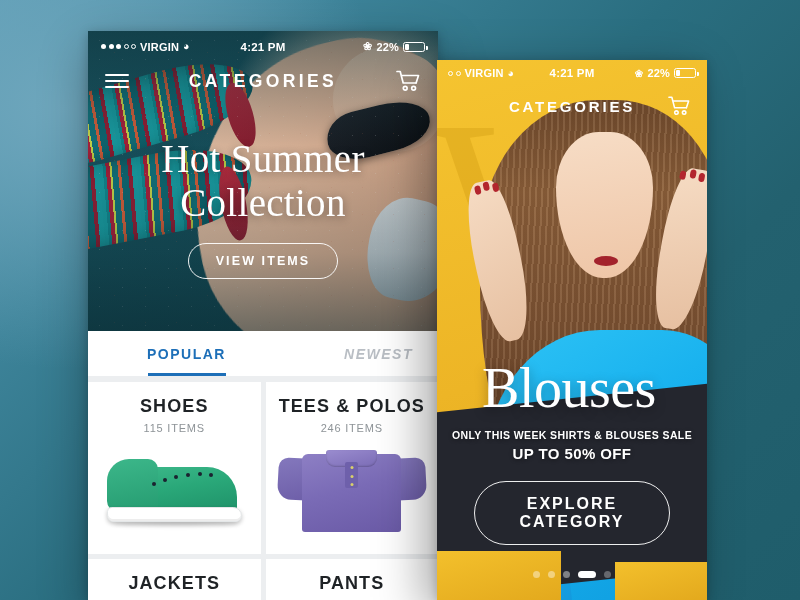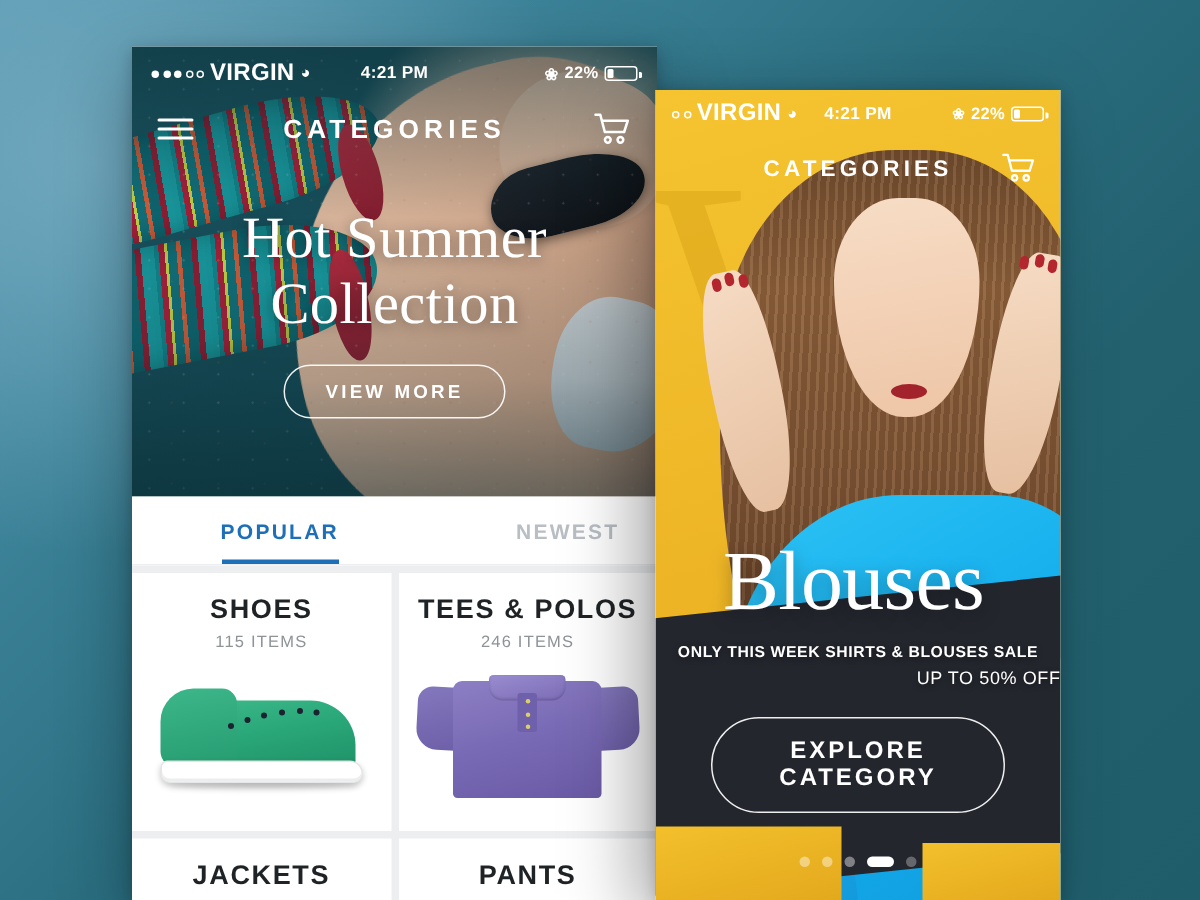--- a/index.html
+++ b/index.html
@@ -54,21 +54,21 @@
     font-size: 11px;
     font-weight: bold;
     letter-spacing: .2px;
     color: #ffffff;
     z-index: 6;
   }
   .sb-left { display: flex; align-items: center; gap: 4px; }
   .sb-dots { display: flex; gap: 2.5px; align-items: center; }
   .sb-dot { width: 5px; height: 5px; border-radius: 50%; background: #fff; }
   .sb-dot.hollow { background: transparent; border: 1px solid #fff; width: 5px; height: 5px; }
-  .sb-carrier { font-size: 16px; font-weight: bold; }
+  .sb-carrier { font-size: 11px; font-weight: bold; }
   .sb-wifi { font-size: 11px; line-height: 1; }
   .sb-center {
     position: absolute; left: 0; right: 0; text-align: center;
     font-size: 11.5px; font-weight: bold; pointer-events: none;
   }
   .sb-right { margin-left: auto; display: flex; align-items: center; gap: 4px; }
   .sb-batt {
     width: 22px; height: 10px; border: 1px solid #fff; border-radius: 2.5px;
     position: relative; display: inline-block;
   }
@@ -236,21 +236,21 @@
     position: relative;
     height: 100%;
     display: flex; align-items: center; justify-content: center;
   }
   .tab.active { color: #1d6fb8; }
   .tab.active::after {
     content: ""; position: absolute; left: 50%; transform: translateX(-50%);
     bottom: 0; width: 78px; height: 3px; background: #1d6fb8;
   }
   #tab-all { margin-left: -34px; }
-  #tab-newest { margin-right: -34px; }
+  #tab-newest { margin-right: -34px; font-style: italic; }
 
   
   #product-grid {
     display: grid;
     grid-template-columns: 1fr 1fr;
     gap: 5px;
     padding: 5px 0 0 0;
     background: #eceef0;
   }
   .product-card {
@@ -421,24 +421,23 @@
     text-shadow: 0 3px 12px rgba(0,0,0,.35);
     letter-spacing: -.5px;
     margin-left: -6px;
   }
   .sale-line1 {
     margin-top: 13px; font-size: 10.5px; font-weight: bold;
     letter-spacing: .4px; color: #ffffff;
     text-shadow: 0 1px 4px rgba(0,0,0,.45);
   }
   .sale-line2 {
-    margin-top: 4px; font-size: 12px; font-weight: normal;
+    margin-top: 4px; font-size: 15px; font-weight: bold;
     letter-spacing: .4px; color: #ffffff;
     text-shadow: 0 1px 4px rgba(0,0,0,.45);
-    text-align: right;
   }
   #explore-category-button {
     display: block; margin: 19px auto 0;
     width: 196px; padding: 13px 0; font-size: 16px;
     letter-spacing: 2px;
   }
   #pagination-dots {
     position: absolute; left: 0; right: 0; bottom: 22px;
     display: flex; justify-content: center; align-items: center; gap: 8px;
     z-index: 8;
@@ -505,21 +504,21 @@
             <path d="M7 6.5h16.5l-2.4 7.5"></path>
             <circle cx="10.2" cy="19.2" r="1.9"></circle>
             <circle cx="18.6" cy="19.2" r="1.9"></circle>
           </svg>
         </div>
       </div>
 
       <div class="hero-copy">
         <div class="hero-headline">Hot Summer</div>
         <div class="hero-headline">Collection</div>
-        <span class="ghost-btn" id="view-more-button">VIEW MORE</span>
+        <span class="ghost-btn" id="view-more-button">VIEW ITEMS</span>
       </div>
     </div>
 
     <div id="tabs-row">
       <div class="tab active">POPULAR</div>
       <div class="tab" id="tab-newest">NEWEST</div>
     </div>
 
     <div id="product-grid">
 

